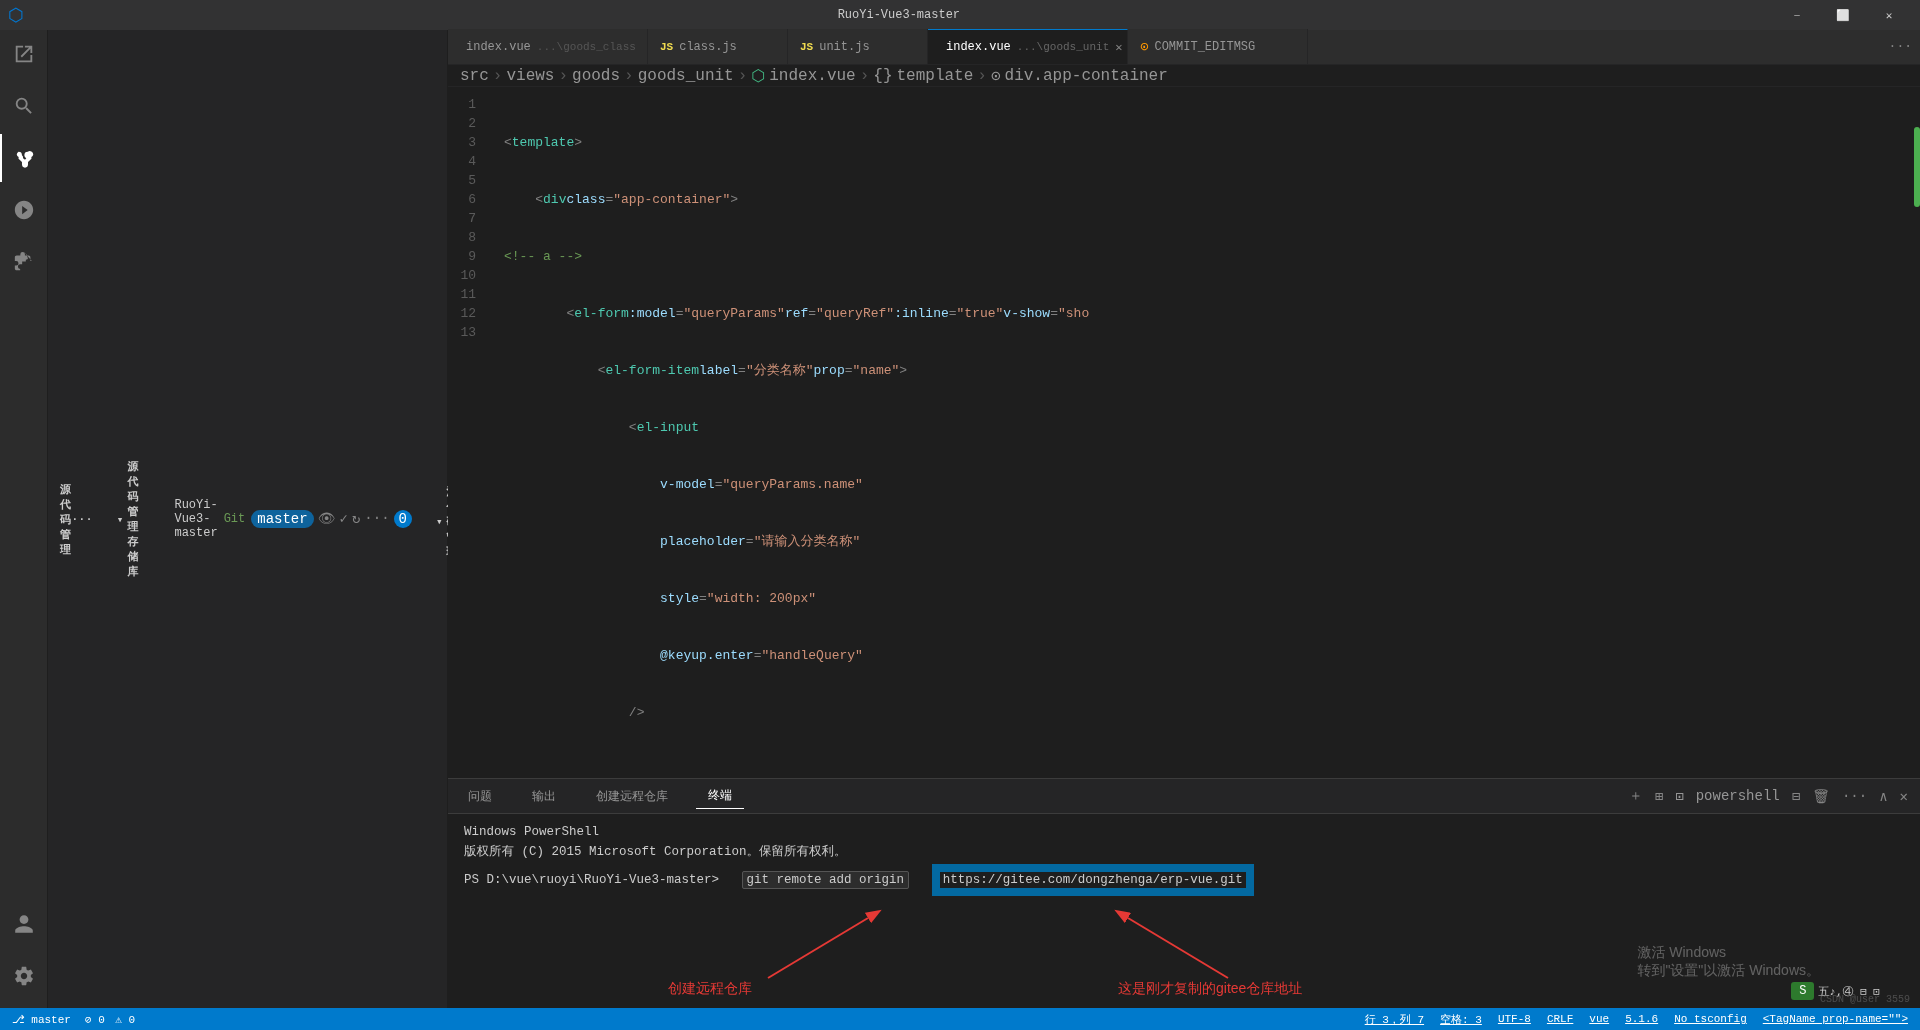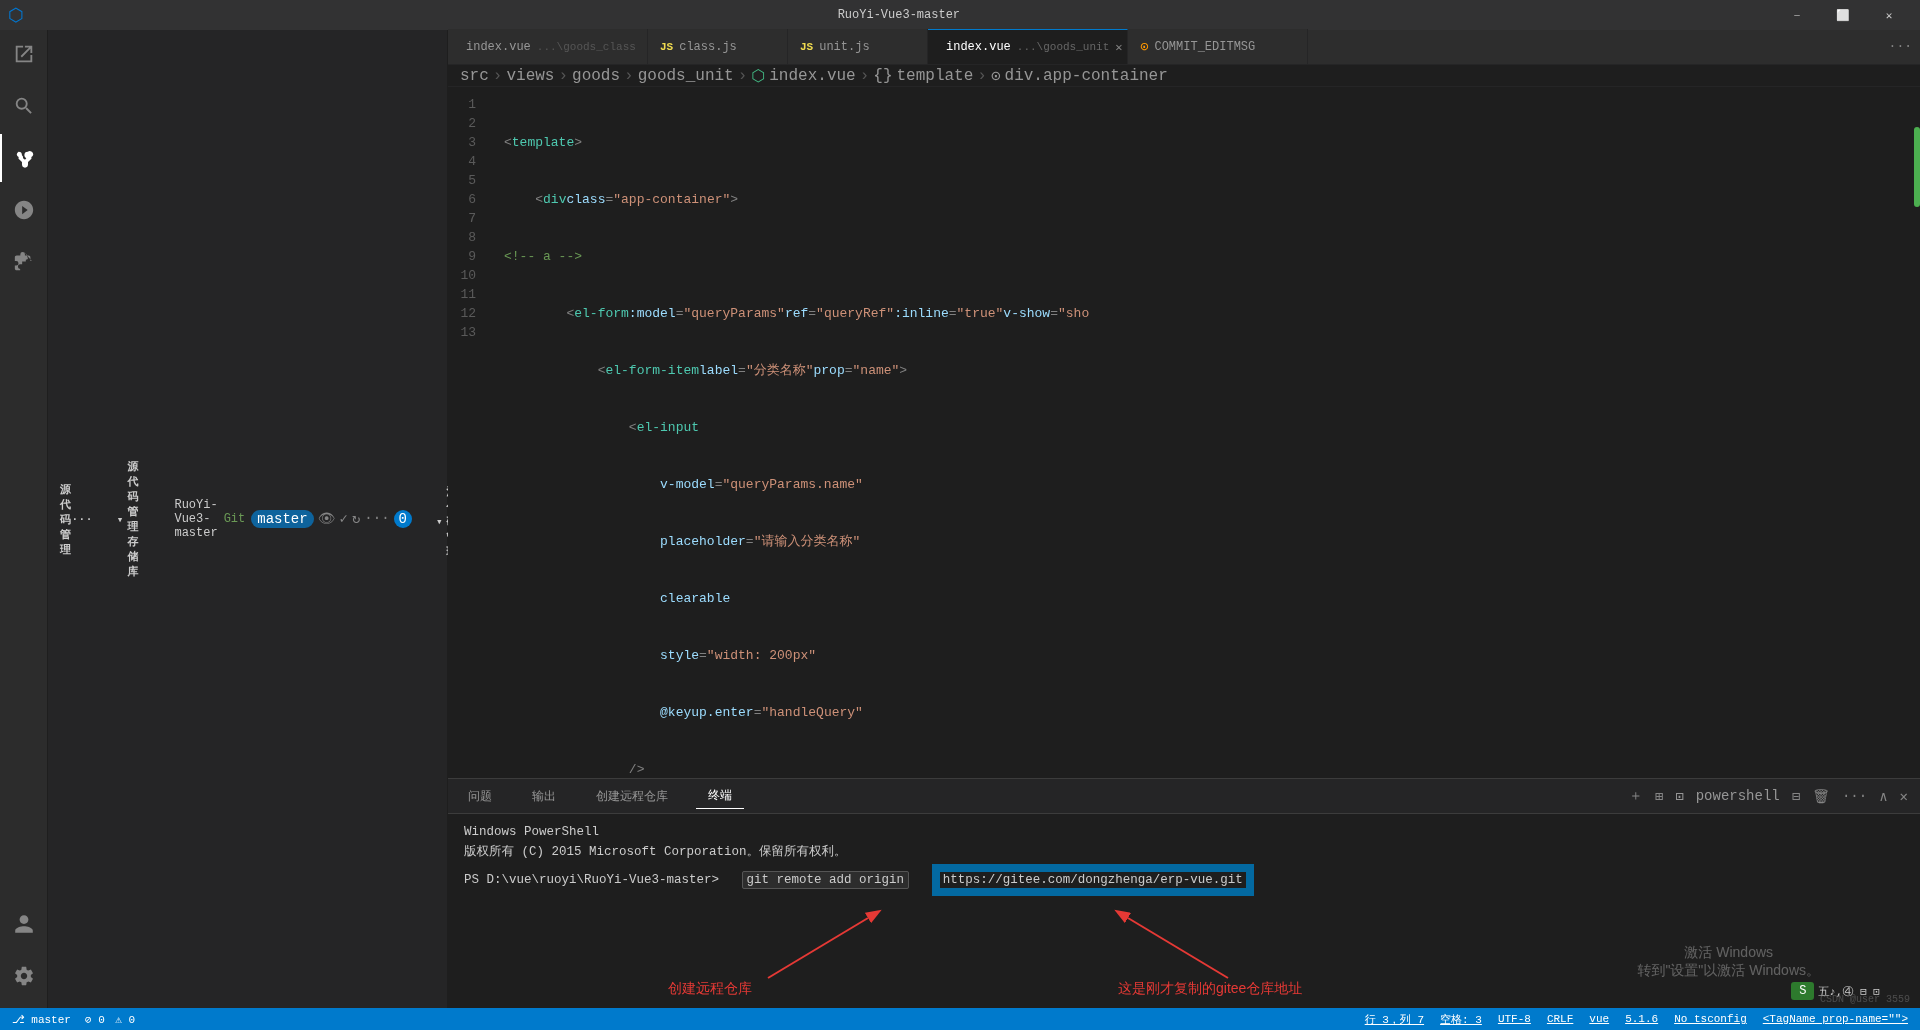--- a/index.html
+++ b/index.html
@@ -383,21 +383,21 @@
       border: 8px solid #0369a1;
       padding: 1px 3px;
       background: #1e1e1e;
     }
 
     
     .windows-watermark {
       position: absolute;
       bottom: 50px;
       right: 100px;
-      text-align: center;
+      text-align: left;
       color: rgba(255,255,255,0.3);
       font-family: 'Segoe UI', sans-serif;
       font-size: 14px;
       pointer-events: none;
     }
 
     .tab-dot {
       width: 8px;
       height: 8px;
       border-radius: 50%;
@@ -584,23 +584,20 @@
             <span>&nbsp;&nbsp;&nbsp;&nbsp;&nbsp;&nbsp;&nbsp;&nbsp;&nbsp;&nbsp;&nbsp;&nbsp;</span><span class="c-punct">&lt;</span><span class="c-tag">el-form-item</span> <span class="c-attr">label</span><span class="c-punct">=</span><span class="c-string">"分类名称"</span> <span class="c-attr">prop</span><span class="c-punct">=</span><span class="c-string">"name"</span><span class="c-punct">&gt;</span>
           </div>
           <div class="code-line">
             <span>&nbsp;&nbsp;&nbsp;&nbsp;&nbsp;&nbsp;&nbsp;&nbsp;&nbsp;&nbsp;&nbsp;&nbsp;&nbsp;&nbsp;&nbsp;&nbsp;</span><span class="c-punct">&lt;</span><span class="c-tag">el-input</span>
           </div>
           <div class="code-line">
             <span>&nbsp;&nbsp;&nbsp;&nbsp;&nbsp;&nbsp;&nbsp;&nbsp;&nbsp;&nbsp;&nbsp;&nbsp;&nbsp;&nbsp;&nbsp;&nbsp;&nbsp;&nbsp;&nbsp;&nbsp;</span><span class="c-attr">v-model</span><span class="c-punct">=</span><span class="c-string">"queryParams.name"</span>
           </div>
           <div class="code-line">
             <span>&nbsp;&nbsp;&nbsp;&nbsp;&nbsp;&nbsp;&nbsp;&nbsp;&nbsp;&nbsp;&nbsp;&nbsp;&nbsp;&nbsp;&nbsp;&nbsp;&nbsp;&nbsp;&nbsp;&nbsp;</span><span class="c-attr">placeholder</span><span class="c-punct">=</span><span class="c-string">"请输入分类名称"</span>
-          </div>
-          <div class="code-line">
-            <span>&nbsp;&nbsp;&nbsp;&nbsp;&nbsp;&nbsp;&nbsp;&nbsp;&nbsp;&nbsp;&nbsp;&nbsp;&nbsp;&nbsp;&nbsp;&nbsp;&nbsp;&nbsp;&nbsp;&nbsp;</span><span class="c-attr">clearable</span>
           </div>
           <div class="code-line">
             <span>&nbsp;&nbsp;&nbsp;&nbsp;&nbsp;&nbsp;&nbsp;&nbsp;&nbsp;&nbsp;&nbsp;&nbsp;&nbsp;&nbsp;&nbsp;&nbsp;&nbsp;&nbsp;&nbsp;&nbsp;</span><span class="c-attr">style</span><span class="c-punct">=</span><span class="c-string">"width: 200px"</span>
           </div>
           <div class="code-line">
             <span>&nbsp;&nbsp;&nbsp;&nbsp;&nbsp;&nbsp;&nbsp;&nbsp;&nbsp;&nbsp;&nbsp;&nbsp;&nbsp;&nbsp;&nbsp;&nbsp;&nbsp;&nbsp;&nbsp;&nbsp;</span><span class="c-attr">@keyup.enter</span><span class="c-punct">=</span><span class="c-string">"handleQuery"</span>
           </div>
           <div class="code-line">
             <span>&nbsp;&nbsp;&nbsp;&nbsp;&nbsp;&nbsp;&nbsp;&nbsp;&nbsp;&nbsp;&nbsp;&nbsp;&nbsp;&nbsp;&nbsp;&nbsp;</span><span class="c-punct">/&gt;</span>
           </div>

